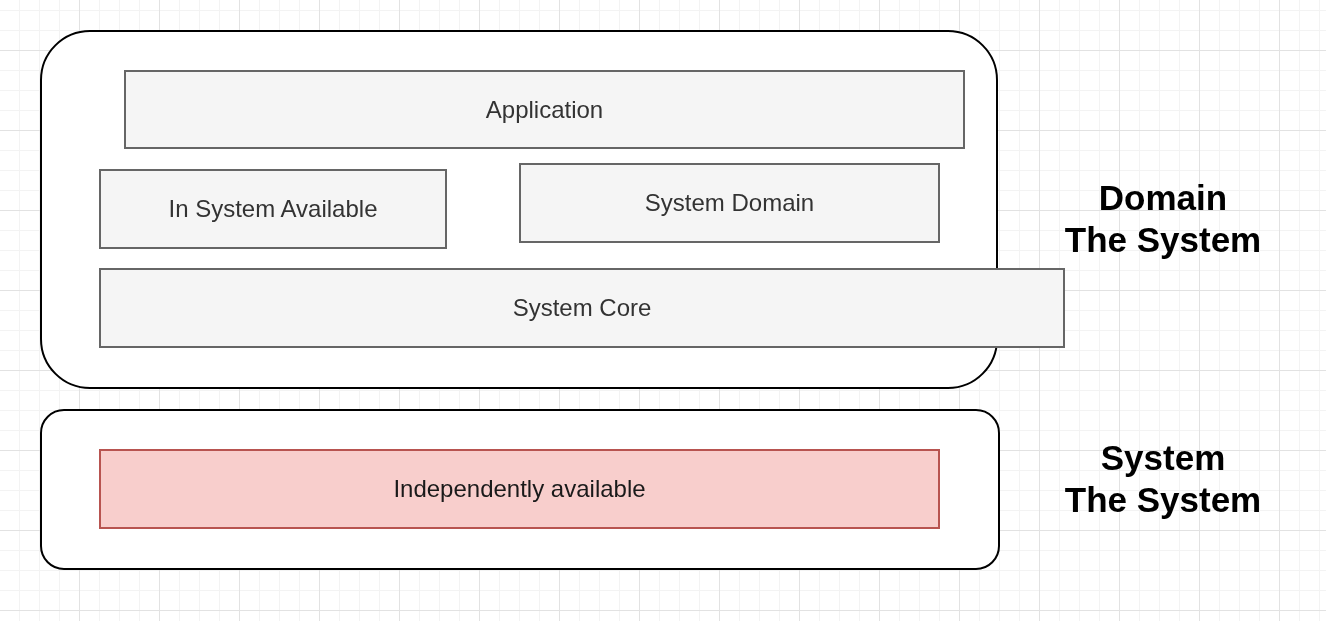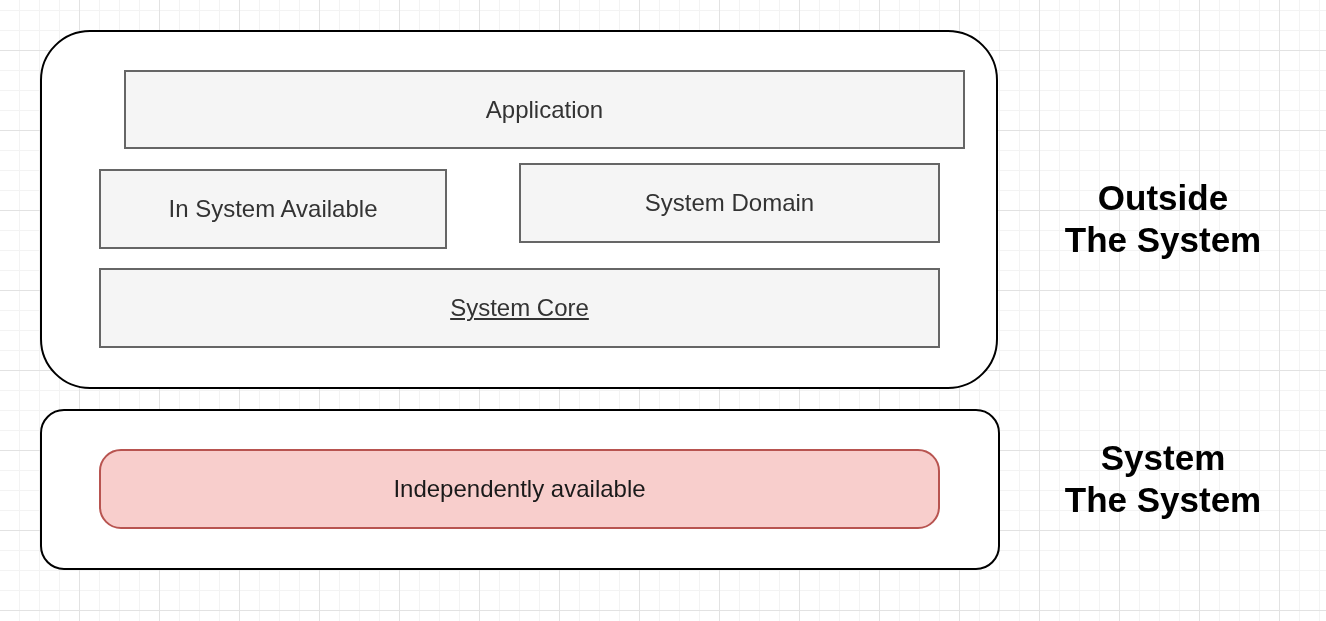--- a/index.html
+++ b/index.html
@@ -56,22 +56,22 @@
   }
   .node.highlight {
     background: var(--highlight-fill, #f8cecc);
     border-color: var(--highlight-border, #b85450);
     color: var(--highlight-text, #1a1a1a);
   }
 
   .n-application { left: 82px;  top: 70px;  width: 841px; height: 79px; margin-left: 42px; }
   .n-isa         { left: 99px;  top: 169px; width: 348px; height: 80px; }
   .n-domain      { left: 519px; top: 163px; width: 421px; height: 80px; }
-  .n-core        { left: 99px;  top: 268px; width: 841px; height: 80px; text-decoration: underline; }
-  .n-independent { left: 99px;  top: 449px; width: 841px; height: 80px; border-radius: 22px; }
+  .n-core        { left: 99px;  top: 268px; width: 966px; height: 80px; }
+  .n-independent { left: 99px;  top: 449px; width: 841px; height: 80px; }
 
   .side-label {
     position: absolute;
     left: 1023px;
     width: 280px;
     text-align: center;
     font-weight: bold;
     font-size: 35px;
     line-height: 42px;
     color: var(--side-label-text, #000000);
@@ -103,21 +103,21 @@
     <span>System Core</span>
   </div>
 
   <div class="container c-outside"></div>
 
   <div class="node highlight n-independent">
     <span>Independently available</span>
   </div>
 
   <div class="side-label l-inside">
-    <div>Outside</div>
+    <div>Domain</div>
     <div>The System</div>
   </div>
 
   <div class="side-label l-outside">
     <div>System</div>
     <div>The System</div>
   </div>
 
 </div>
 

